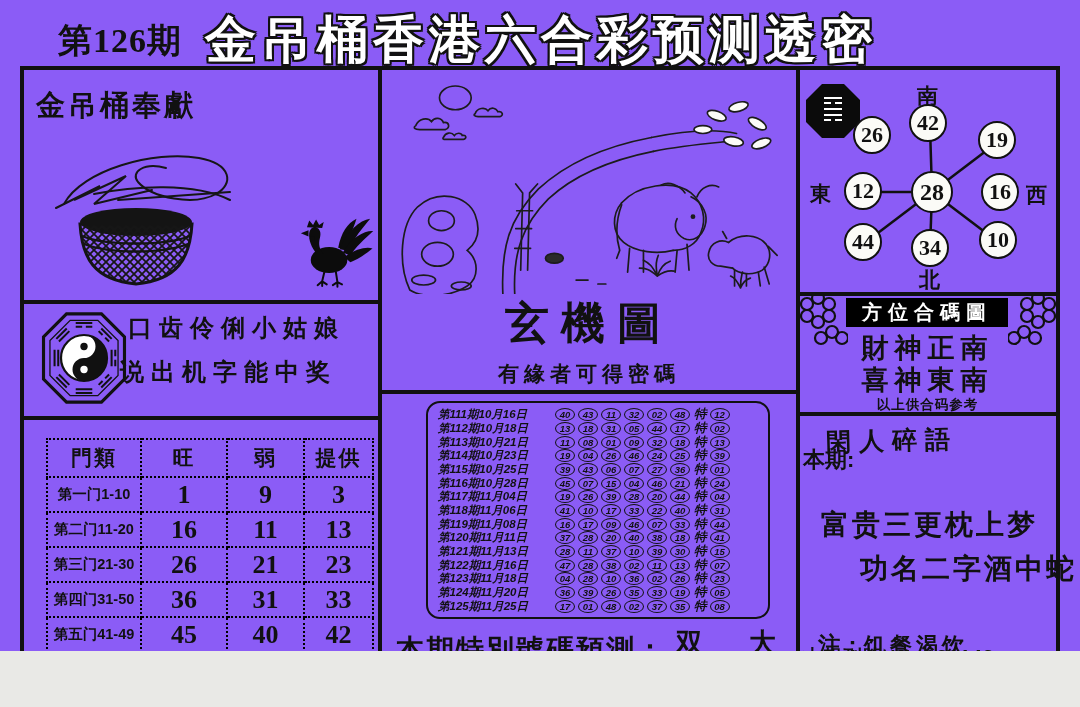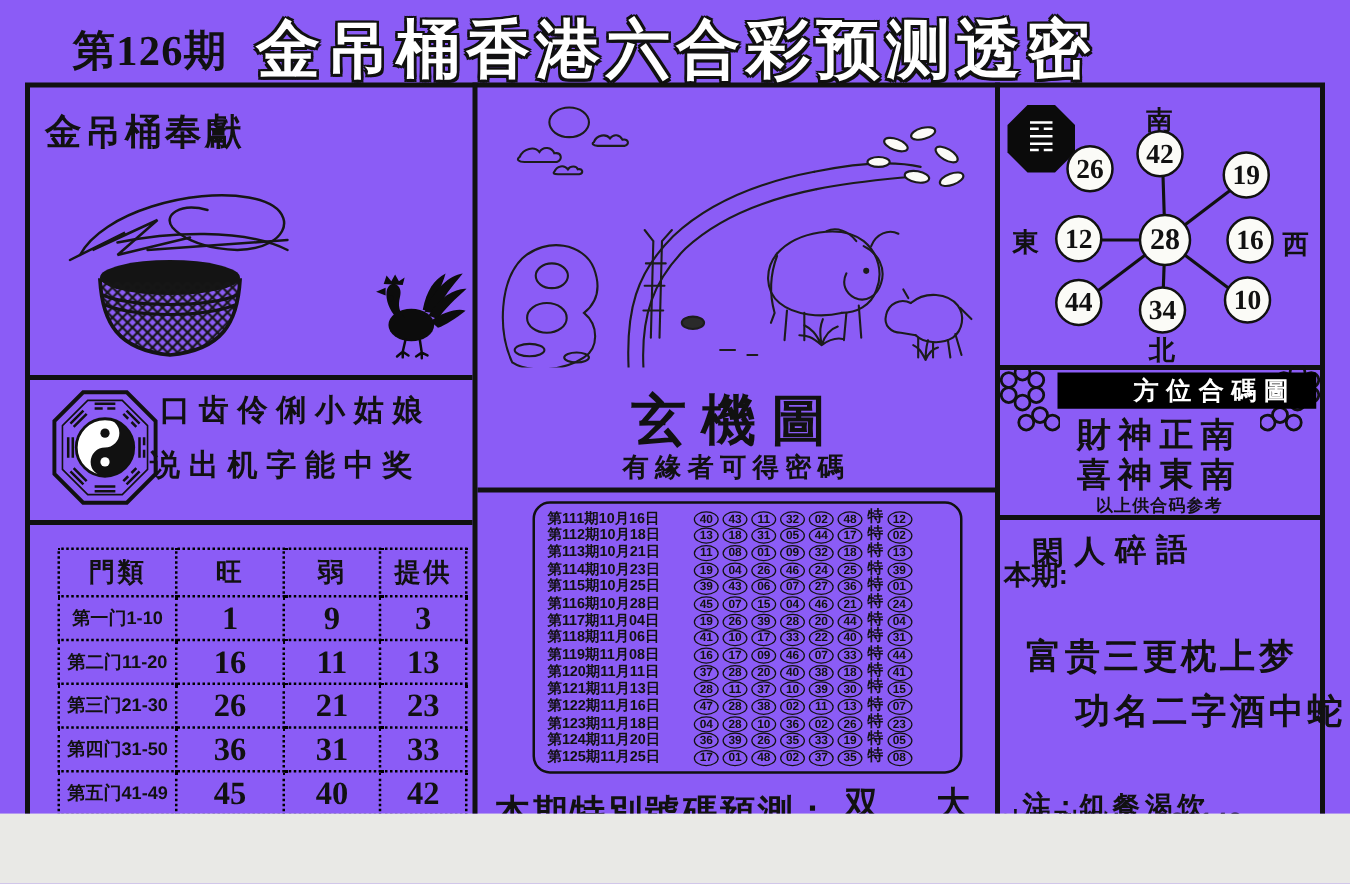--- a/index.html
+++ b/index.html
@@ -24,42 +24,42 @@
   table.gate{position:absolute;left:46px;top:438px;border-collapse:collapse;}
   table.gate th,table.gate td{border:2.5px dotted #000;text-align:center;padding:0;}
   table.gate th{height:36px;font-size:21px;font-weight:800;letter-spacing:2px;}
   table.gate td{height:33px;}
   td.cat{font-size:14.5px;font-weight:800;width:92px;}
   td.num{font-family:"Liberation Serif",serif;font-size:26px;font-weight:800;}
   .c2{width:84px}.c3{width:75px}.c4{width:67px}
 
   
   .pic-title{left:382px;top:294px;width:414px;text-align:center;font-size:44px;font-weight:900;
-             font-family:"Liberation Serif",serif;letter-spacing:12px;margin-top:13px;}
+             font-family:"Liberation Serif",serif;letter-spacing:12px;}
   .pic-caption{left:382px;top:360px;width:414px;text-align:center;font-size:21px;font-weight:800;
                font-family:"Liberation Serif",serif;letter-spacing:5px;}
   .results-box{left:426px;top:401px;width:344px;height:218px;border:2.5px solid #111;border-radius:14px;
                box-sizing:border-box;padding:5px 6px 4px 10px;display:flex;flex-direction:column;justify-content:space-between;}
-  .result-row{display:flex;align-items:flex-end;height:13.6px;white-space:nowrap;}
+  .result-row{display:flex;align-items:center;height:13.6px;white-space:nowrap;font-style:italic;}
   .r-label{font-size:11.5px;font-weight:800;width:114px;flex:none;}
   .num-circle{flex:none;width:20px;height:13px;border:1.4px solid #111;border-radius:50%;margin-left:3px;
               display:inline-flex;align-items:center;justify-content:center;font-size:9.5px;font-weight:800;box-sizing:border-box;}
   .r-special-label{font-size:12.5px;font-weight:900;margin-left:4px;}
   .pred-label{left:396px;top:631px;font-size:28px;font-weight:800;font-family:"Liberation Serif",serif;letter-spacing:2px;}
   .pred-value{left:676px;top:625px;font-size:27px;font-weight:800;font-family:"Liberation Serif",serif;letter-spacing:46px;white-space:nowrap;}
 
   
   .cnode{position:absolute;width:38px;height:38px;border:2.6px solid #111;border-radius:50%;box-sizing:border-box;
          display:flex;align-items:center;justify-content:center;background:#fbfbf7;
          font-family:"Liberation Serif",serif;font-size:22px;font-weight:800;}
   .cnode.center{width:42px;height:42px;font-size:24px;}
   .cdir{position:absolute;font-size:21px;font-weight:800;}
 
   .dir-bar{left:846px;top:298px;width:162px;height:29px;background:#000;color:#fff;display:flex;align-items:center;
-           justify-content:center;font-size:20px;font-weight:800;letter-spacing:6px;padding-left:45px;}
+           justify-content:center;font-size:20px;font-weight:800;letter-spacing:6px;}
   .god-line{left:799px;width:257px;text-align:center;font-family:"Liberation Serif",serif;font-size:27px;font-weight:800;letter-spacing:6px;}
   .dir-note{left:799px;top:396px;width:257px;text-align:center;font-size:13.5px;font-weight:800;letter-spacing:1px;}
 
   
   .gossip-title{left:826px;top:424px;font-size:25px;font-weight:800;font-family:"Liberation Serif",serif;
                 letter-spacing:8px;transform:rotate(-1.5deg);}
   .period-label{left:803px;top:445px;font-size:22px;font-weight:900;}
   .verse{left:821px;font-size:28px;font-weight:800;font-family:"Liberation Serif",serif;letter-spacing:3px;white-space:nowrap;}
   .note-line{left:818px;top:599px;font-size:22px;font-weight:800;letter-spacing:4px;white-space:nowrap;margin-top:31px;}
   .note-line b{font-size:23px;letter-spacing:0;}

